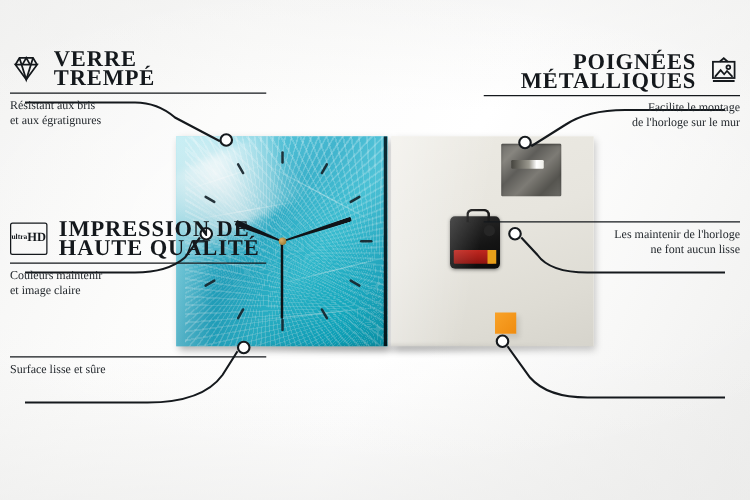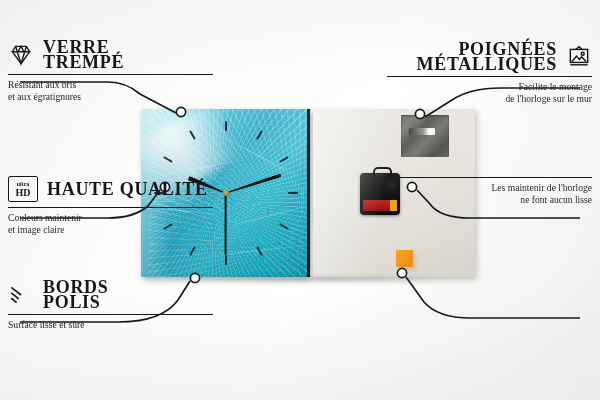--- a/index.html
+++ b/index.html
@@ -176,48 +176,35 @@
         <div class="title">TREMPÉ</div>
       </div>
     </div>
     <div class="rule"></div>
     <div class="desc">Résistant aux bris</div>
     <div class="desc">et aux égratignures</div>
   </div>
 
   <div class="callout cl" style="top:176px">
     <div class="head">
-      <span class="ico" style="border:1.4px solid #14181c;border-radius:2px;flex-direction:column;justify-content:center;width:28px;height:24px;">
+      <span class="ico" style="border:1.4px solid #14181c;border-radius:2px;justify-content:center;width:28px;height:24px;">
         <span class="hdico">ultra</span>
         <span class="hdico" style="font-size:10px;line-height:10px;">HD</span>
       </span>
       <div>
+        <div class="title">IMPRESSION DE</div>
         <div class="title">HAUTE QUALITÉ</div>
       </div>
     </div>
     <div class="rule"></div>
     <div class="desc">Couleurs maintenir</div>
     <div class="desc">et image claire</div>
   </div>
 
   <div class="callout cl" style="top:280px">
-    <div class="head">
-      <span class="ico">
-        <svg viewBox="0 0 24 24" fill="none" stroke="currentColor" stroke-width="1.5">
-          <path d="M3 5l9 7"></path>
-            <path d="M3 10l7 5.5"></path>
-            <path d="M3 15l5 4"></path>
-            <path d="M12 12l0 0"></path>
-        </svg>
-      </span>
-      <div>
-        <div class="title">BORDS</div>
-        <div class="title">POLIS</div>
-      </div>
-    </div>
     <div class="rule"></div>
     <div class="desc">Surface lisse et sûre</div>
   </div>
 
   <div class="callout cr" style="top:42px">
     <div class="head">
       <span class="ico">
         <svg viewBox="0 0 24 24" fill="none" stroke="currentColor" stroke-width="1.3">
           <path d="M9 5l3-2.6L15 5"></path>
             <rect x="4" y="5" width="16" height="12"></rect>

